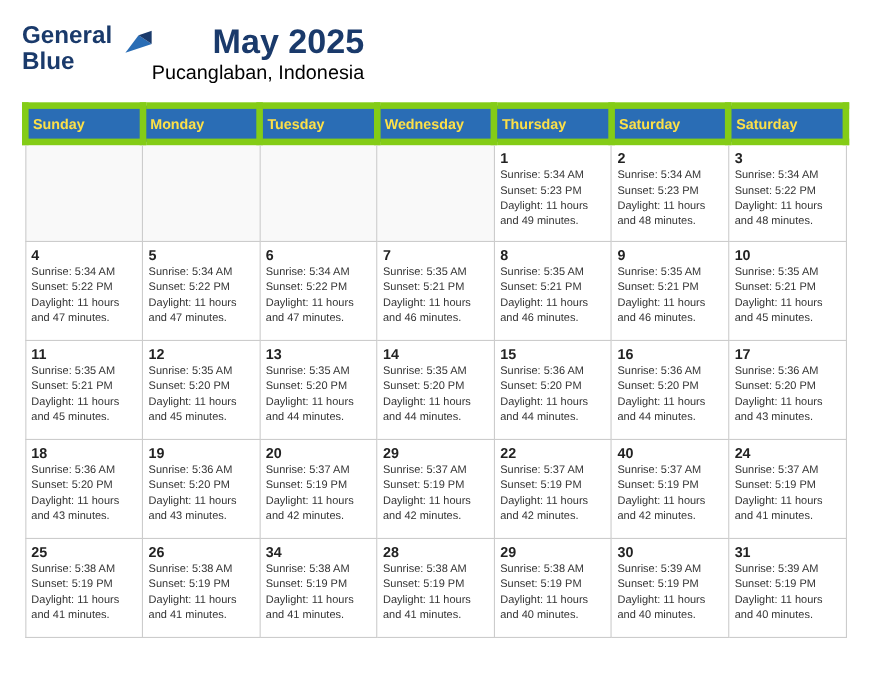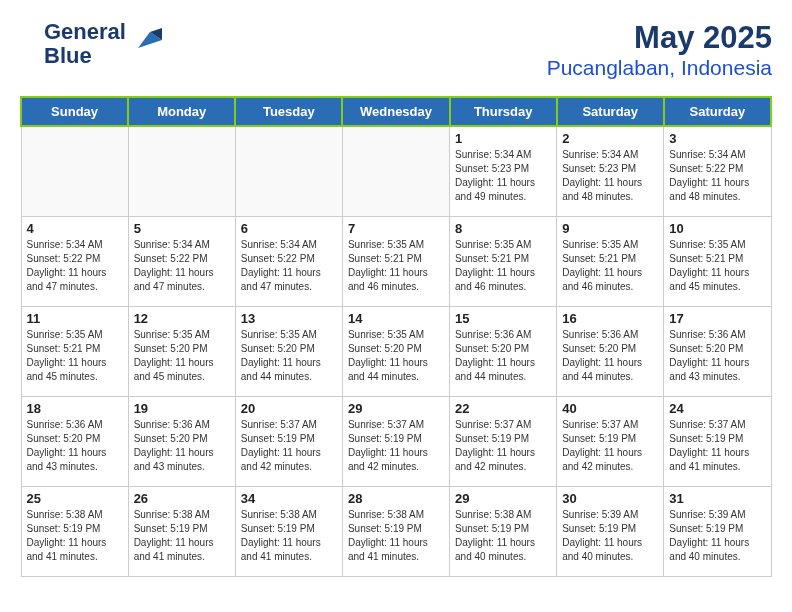--- a/index.html
+++ b/index.html
@@ -5,54 +5,53 @@
     * { box-sizing: border-box; margin: 0; padding: 0; }
     body {
       font-family: Arial, sans-serif;
       background: #fff;
       width: 792px;
       min-height: 612px;
       padding: 20px;
     }
     .header {
       display: flex;
-      justify-content: space-between;
+      justify-content: flex-start;
       align-items: flex-start;
       margin-bottom: 16px;
-      margin-left: 24px;
     }
     .logo {
       display: flex;
       align-items: center;
     }
     .title-block {
       text-align: right;
     }
     .month-title {
       font-size: 31px;
       font-weight: bold;
       color: #1a3a6b;
     }
     .location {
-      font-size: 21px;
-      color: #1d4ed8;
+      font-size: 18px;
+      color: #000000;
     }
     table {
       width: 100%;
       border-collapse: collapse;
       table-layout: fixed;
     }
     th {
       background-color: #2a6db5;
-      color: #ffffff;
+      color: #fde047;
       font-size: 13px;
       font-weight: bold;
       padding: 6px 4px;
-      text-align: center;
-      border: 2px solid #84cc16;
+      text-align: left;
+      border: 6px solid #84cc16;
     }
     td {
       border: 1px solid #ccc;
       vertical-align: top;
       padding: 4px 5px;
       font-size: 10.5px;
       color: #333;
       height: 90px;
       background: #fff;
     }

